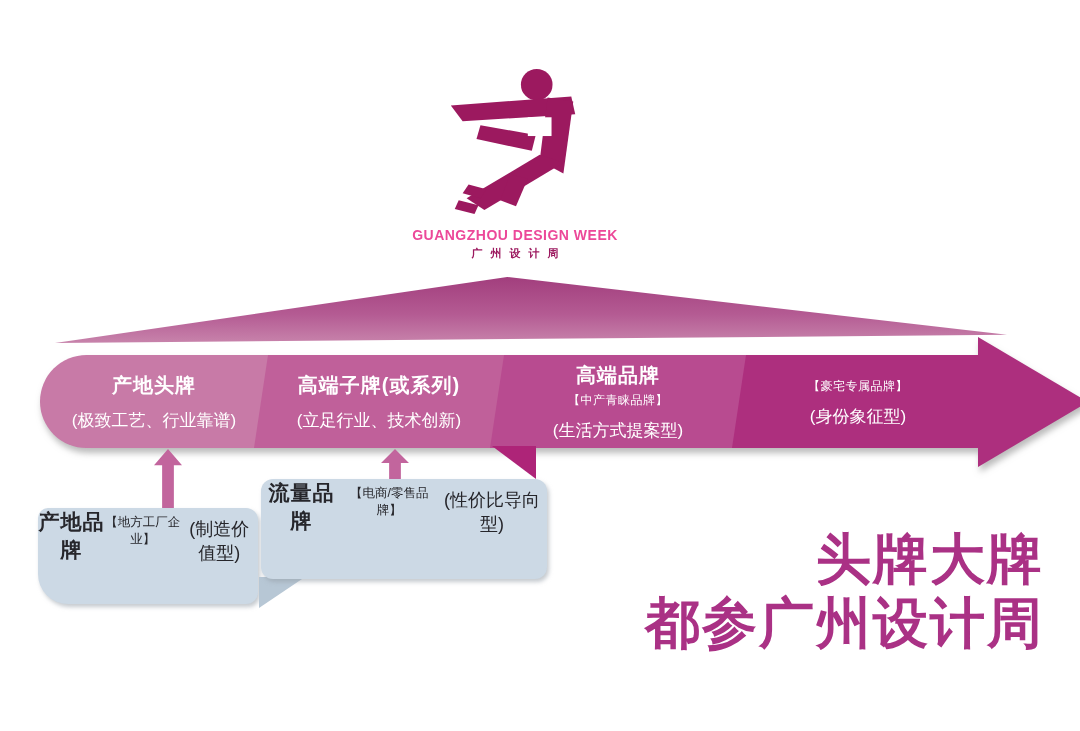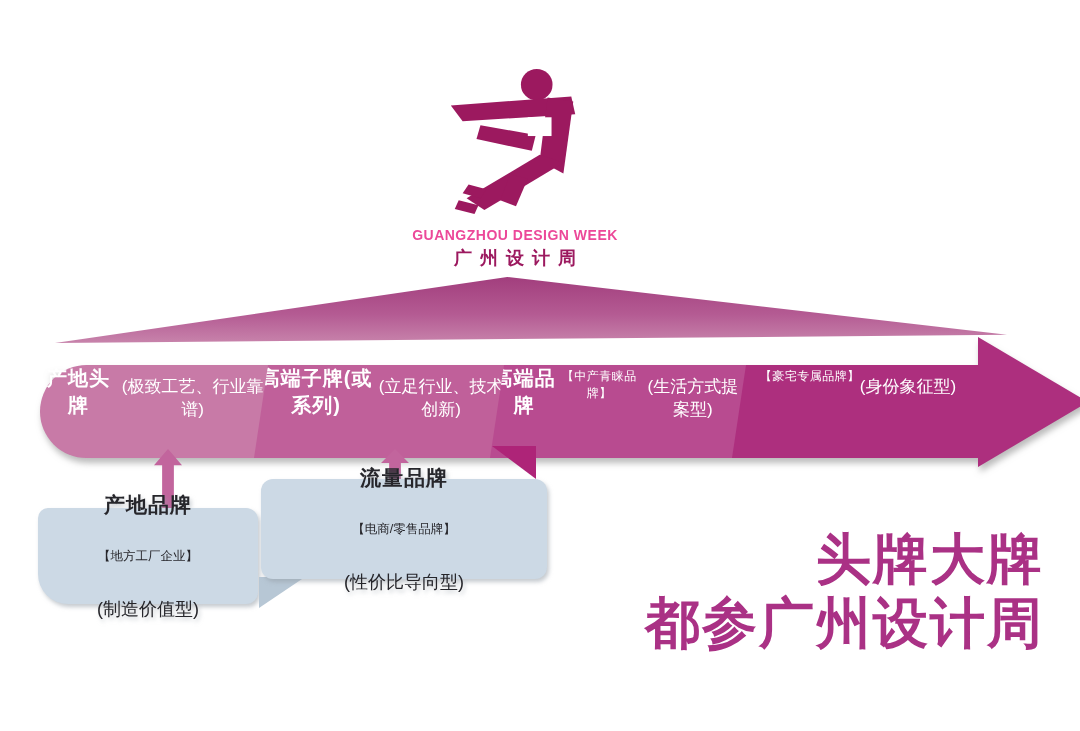--- a/index.html
+++ b/index.html
@@ -11,39 +11,39 @@
 
   
   .logo-figure{position:absolute;left:450px;top:60px;width:130px;height:158px;}
   .logo-figure svg{width:100%;height:100%;}
   .logo-title-en{
     position:absolute;left:355px;top:227px;width:320px;text-align:center;
     font-size:14px;font-weight:bold;color:#ec4899;letter-spacing:.5px;white-space:nowrap;
   }
   .logo-title-cn{
     position:absolute;left:355px;top:246px;width:320px;text-align:center;
-    font-size:18px;font-weight:bold;color:#9c195f;letter-spacing:8px;text-indent:8px;white-space:nowrap;
+    font-size:11px;font-weight:bold;color:#9c195f;letter-spacing:8px;text-indent:8px;white-space:nowrap;
   }
 
   
   .growth-triangle{
     position:absolute;left:55px;top:277px;width:952px;height:68px;
     background:linear-gradient(180deg,#a23e7d 0%,#b45b93 55%,#c986ad 100%);
     clip-path:polygon(0% 97%,47.5% 0%,100% 85%);
     filter:drop-shadow(0 4px 2px rgba(125,125,125,.5));
   }
 
   
   .main-arrow{
     position:absolute;left:40px;top:355px;width:1007px;height:93px;
     filter:drop-shadow(2px 5px 3px rgba(120,120,120,.5));
   }
   .seg{
-    position:absolute;top:10px;height:93px;color:#fff;text-align:center;
-    display:flex;justify-content:center;
+    position:absolute;top:0;height:93px;color:#fff;text-align:center;
+    display:flex;flex-direction:column;justify-content:center;
   }
   .seg-1{left:0;width:228px;background:#c87aa7;border-radius:48px 0 0 48px;z-index:1;}
   .seg-2{left:214px;width:250px;background:#c0609a;clip-path:polygon(14px 0,100% 0,100% 100%,0 100%);z-index:2;}
   .seg-3{left:450px;width:256px;background:#b84b90;clip-path:polygon(14px 0,100% 0,100% 100%,0 100%);z-index:3;}
   .seg-4{left:692px;width:252px;background:#ad2f7e;clip-path:polygon(14px 0,100% 0,100% 100%,0 100%);z-index:4;}
   .arrow-head{
     position:absolute;left:938px;top:-18px;width:110px;height:130px;
     background:#ad2f7e;clip-path:polygon(0 0,100% 50%,0 100%);z-index:5;
   }
   .seg .t1{font-size:20px;font-weight:bold;letter-spacing:1px;}
@@ -58,23 +58,22 @@
   .up-arrow-2{left:381px;top:449px;width:28px;height:31px;
     clip-path:polygon(50% 0,100% 45%,71% 45%,71% 100%,29% 100%,29% 45%,0 45%);}
   .seg3-tail{
     position:absolute;left:492px;top:446px;width:44px;height:33px;
     background:#ae2478;clip-path:polygon(0 0,100% 0,100% 100%);
   }
 
   
   .info-box{
     position:absolute;background:#ccd9e5;color:#26262b;text-align:center;
-    display:flex;flex-direction:column;justify-content:center;
+    display:flex;flex-direction:row;justify-content:center;
     filter:drop-shadow(2px 3px 2px rgba(150,158,168,.55));
-    gap:23px;
   }
   .box-1{left:38px;top:508px;width:220px;height:96px;border-radius:10px 12px 12px 30px;z-index:2;}
   .box-2{left:261px;top:479px;width:286px;height:100px;border-radius:12px;z-index:4;}
   .box2-tail{
     position:absolute;left:259px;top:577px;width:46px;height:31px;
     background:#b7c7d5;clip-path:polygon(0 0,100% 0,0 100%);z-index:3;
   }
   .info-box .b1{font-size:21px;font-weight:bold;letter-spacing:1px;}
   .info-box .b2{font-size:12.5px;margin-top:6px;}
   .info-box .b3{font-size:18px;margin-top:9px;}

